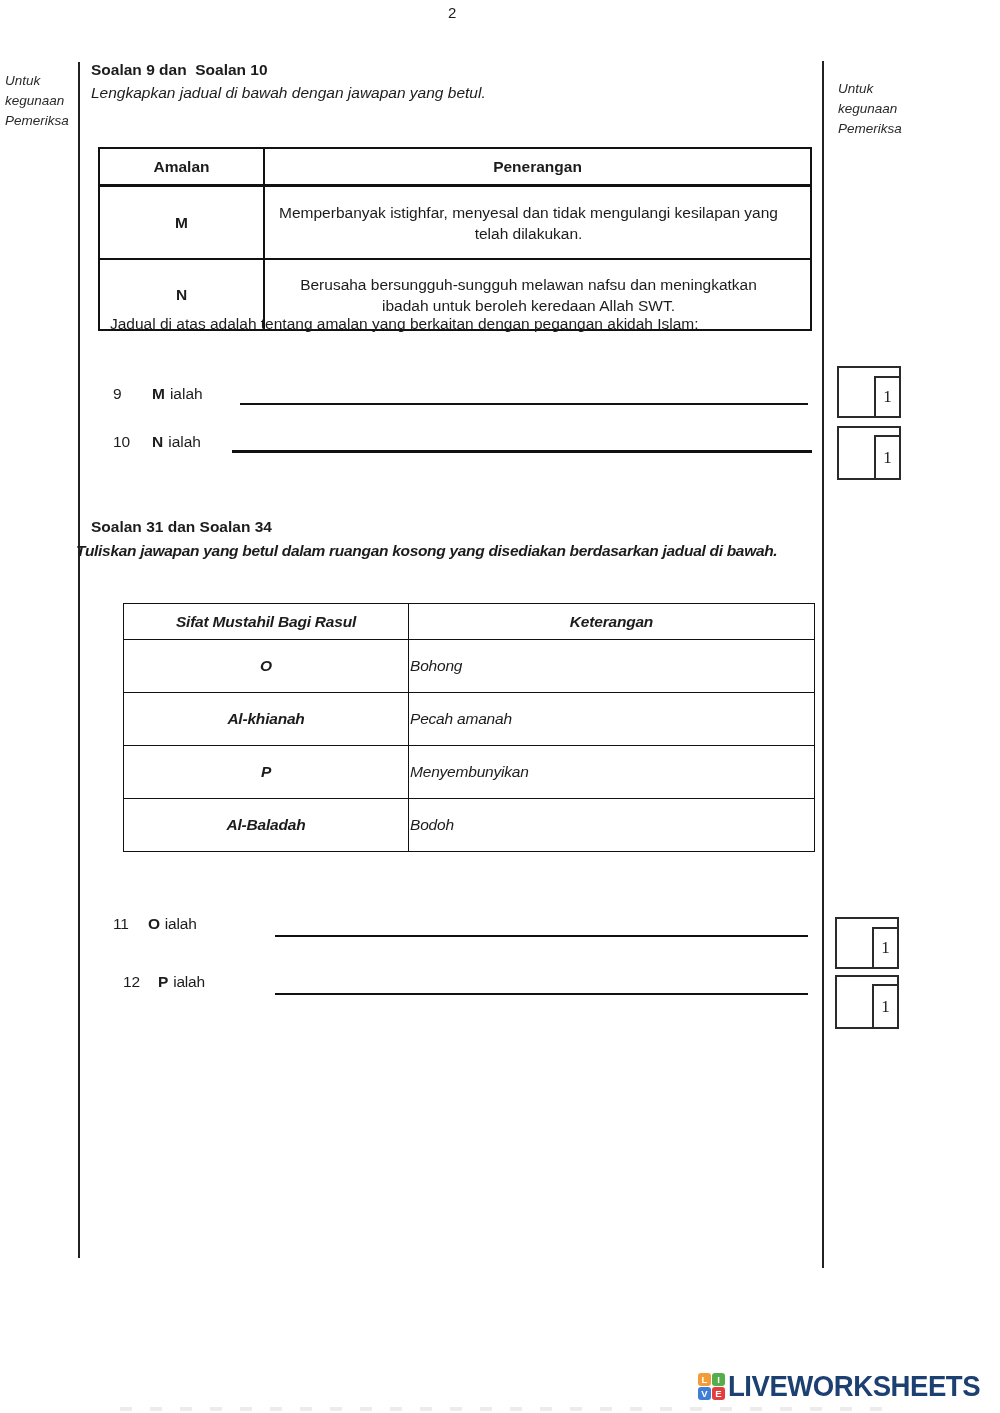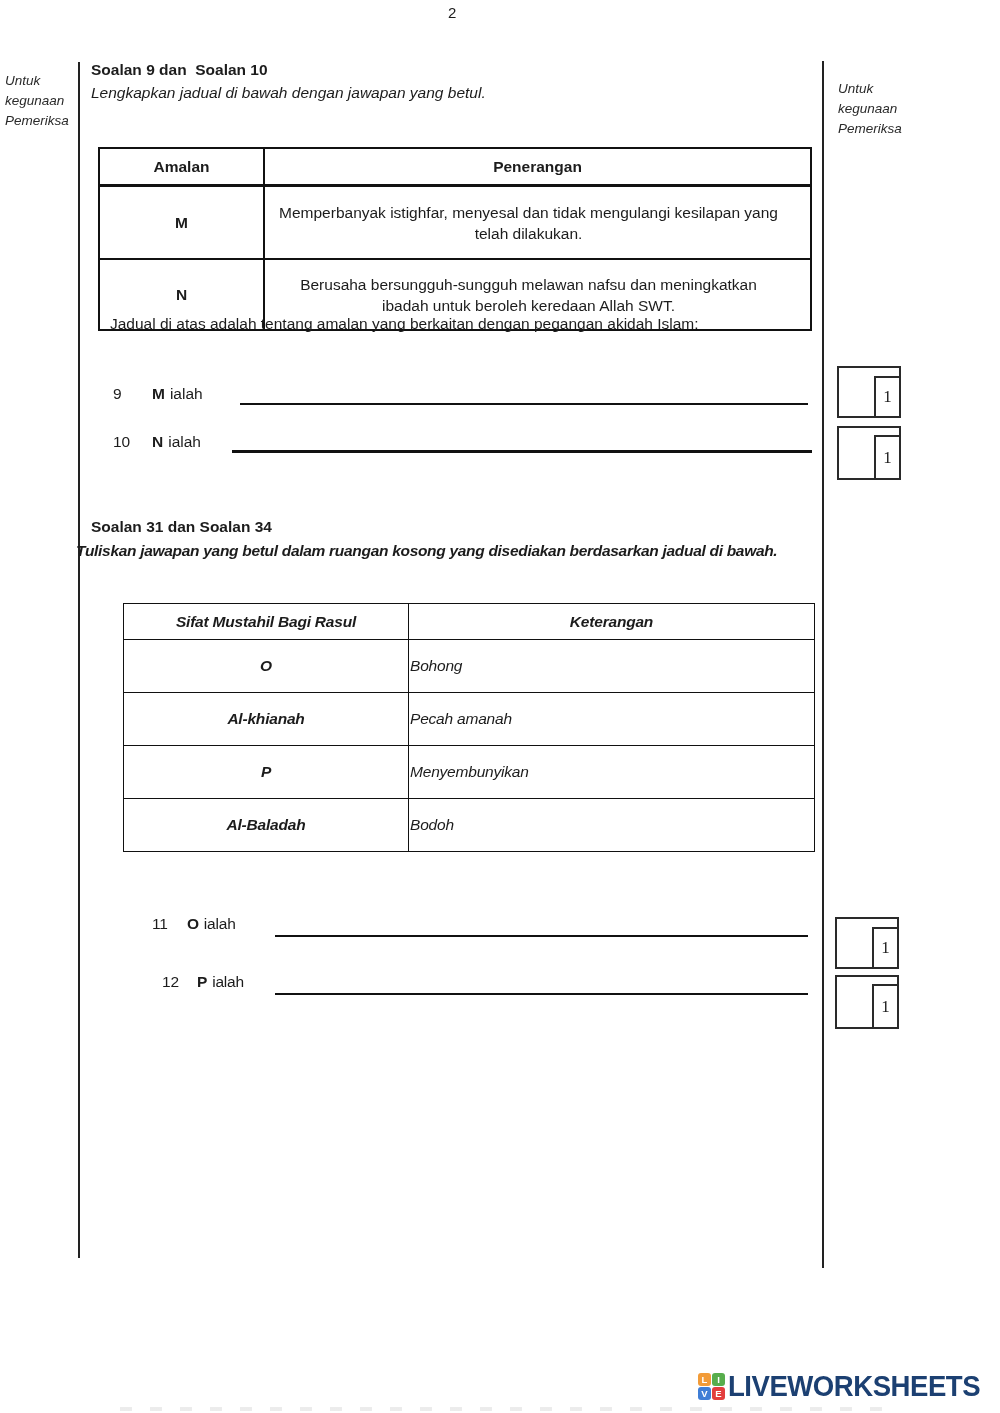--- a/index.html
+++ b/index.html
@@ -39,21 +39,21 @@
   #table2 th, #table2 td {border-width:1.5px;}
   #table2 tr.hdr th {height:33px;}
   #table2 td {height:50px;}
   #table2 td.lbl {text-align:center; font-weight:bold;}
   #table2 td.desc {text-align:left; }
 
   .note-par {left:110px; top:313px; width:680px; font-size:15.5px; line-height:22px;}
 
   .q-row {font-size:15.5px; white-space:nowrap;}
   .q-num {display:inline-block; width:39px;}
-  .q-num.narrowcol {width:35px;margin-left:39px;}
+  .q-num.narrowcol {width:35px;}
   .q-letter {font-weight:bold; margin-right:5px;}
   .blank {border-bottom:2px solid #111; height:0;}
 
   .score-box {width:60px; height:48px; border:2px solid #2a2a2a; background:#fff;}
   .score-inner {
     position:absolute; right:0; bottom:0; width:23px; height:38px;
     border-left:2px solid #2a2a2a; border-top:2px solid #2a2a2a;
     display:flex; align-items:center; justify-content:center;
     font-family:"Liberation Serif", serif; font-size:17px; color:#222;
   }

